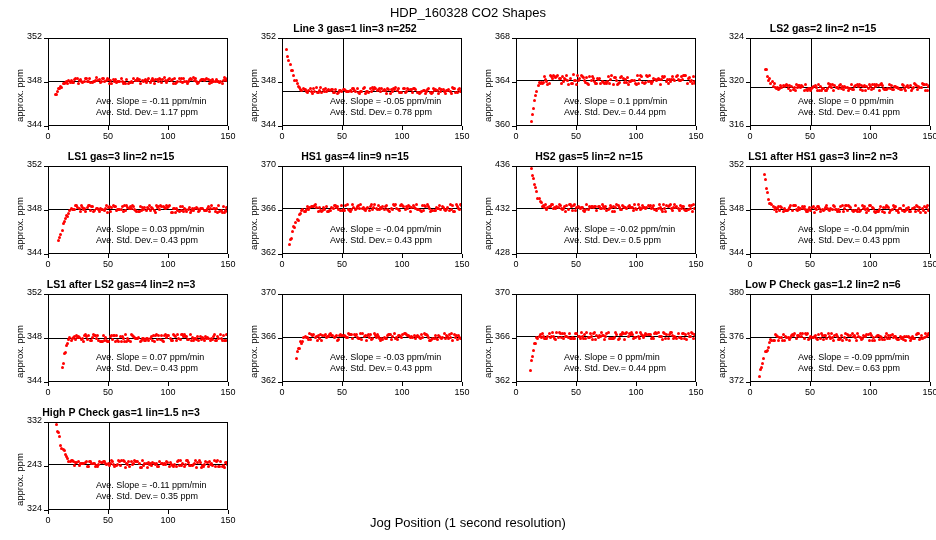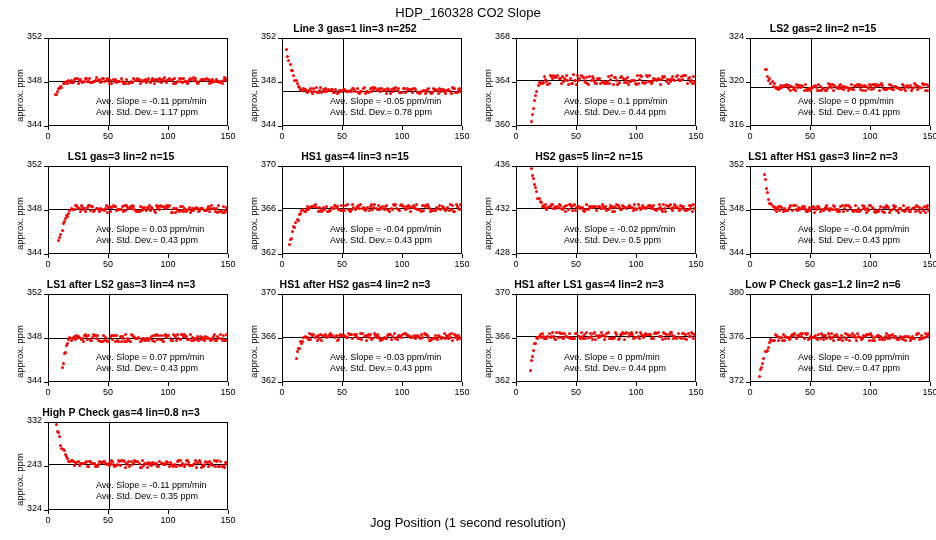--- a/index.html
+++ b/index.html
@@ -88,21 +88,21 @@
   .annot{
     position:absolute;
     font-size:9px;
     white-space:nowrap;
   }
   .annot div{line-height:11px;}
 </style>
 </head>
 <body>
 
-<div class="fig-title">HDP_160328  CO2 Slope</div>
+<div class="fig-title">HDP_160328  CO2 Shapes</div>
 
 <div class="grid" id="grid">
     <div class="panel" style="left: 4px; top: 0px;">
       <div class="plotbox">
         <div class="hline" style="top: 41.8px;"></div>
         <div class="vline" style="left: 60px;"></div>
         <div class="pt" style="left: 4.5px; top: 53.9173px; background: rgb(255, 0, 0);"></div>
         <div class="pt" style="left: 5.66px; top: 53.7307px; background: rgb(255, 0, 0);"></div>
         <div class="pt" style="left: 6.82px; top: 50.6815px; background: rgb(255, 0, 0);"></div>
         <div class="pt" style="left: 7.98px; top: 47.5942px; background: rgb(255, 0, 0);"></div>
@@ -1040,21 +1040,21 @@
         <span class="mk"></span>
         <span class="lbl">150</span>
       </div>
       <div class="ylabel" style="left: 10px; top: 100px;">approx. ppm</div>
       <div class="annot" style="left: 92px; top: 74px;">
         <div>Ave. Slope =  0.03  ppm/min</div>
         <div>Ave. Std. Dev.= 0.43 ppm</div>
       </div>
     </div>
     <div class="panel" style="left: 238px; top: 128px;">
-      <div class="p-title">HS1 gas=4 lin=3 n=15</div>
+      <div class="p-title">HS1 gas=4 lin=9 n=15</div>
       <div class="plotbox">
         <div class="hline" style="top: 40.7px;"></div>
         <div class="vline" style="left: 60px;"></div>
         <div class="pt" style="left: 4.5px; top: 76.1578px; background: rgb(255, 0, 0);"></div>
         <div class="pt" style="left: 5.66px; top: 70.6096px; background: rgb(255, 0, 0);"></div>
         <div class="pt" style="left: 6.82px; top: 69.6122px; background: rgb(255, 0, 0);"></div>
         <div class="pt" style="left: 7.98px; top: 62.975px; background: rgb(255, 0, 0);"></div>
         <div class="pt" style="left: 9.14px; top: 58.3065px; background: rgb(255, 0, 0);"></div>
         <div class="pt" style="left: 10.3px; top: 59.1718px; background: rgb(255, 0, 0);"></div>
         <div class="pt" style="left: 11.46px; top: 54.3071px; background: rgb(255, 0, 0);"></div>
@@ -1609,21 +1609,21 @@
         <span class="mk"></span>
         <span class="lbl">150</span>
       </div>
       <div class="ylabel" style="left: 10px; top: 100px;">approx. ppm</div>
       <div class="annot" style="left: 92px; top: 74px;">
         <div>Ave. Slope = -0.04  ppm/min</div>
         <div>Ave. Std. Dev.= 0.43 ppm</div>
       </div>
     </div>
     <div class="panel" style="left: 4px; top: 256px;">
-      <div class="p-title">LS1 after LS2 gas=3 lin=4 n=3</div>
+      <div class="p-title">LS1 after LS2 gas=4 lin=2 n=3</div>
       <div class="plotbox">
         <div class="hline" style="top: 42.9px;"></div>
         <div class="vline" style="left: 60px;"></div>
         <div class="pt" style="left: 11.7px; top: 70.526px; background: rgb(255, 0, 0);"></div>
         <div class="pt" style="left: 12.812px; top: 67.0747px; background: rgb(255, 0, 0);"></div>
         <div class="pt" style="left: 13.924px; top: 57.039px; background: rgb(255, 0, 0);"></div>
         <div class="pt" style="left: 15.036px; top: 55.8812px; background: rgb(255, 0, 0);"></div>
         <div class="pt" style="left: 16.148px; top: 49.4727px; background: rgb(255, 0, 0);"></div>
         <div class="pt" style="left: 17.26px; top: 46.6352px; background: rgb(255, 0, 0);"></div>
         <div class="pt" style="left: 18.372px; top: 43.291px; background: rgb(255, 0, 0);"></div>
@@ -1799,21 +1799,20 @@
         <span class="mk"></span>
         <span class="lbl">150</span>
       </div>
       <div class="ylabel" style="left: 10px; top: 100px;">approx. ppm</div>
       <div class="annot" style="left: 92px; top: 74px;">
         <div>Ave. Slope =  0.07  ppm/min</div>
         <div>Ave. Std. Dev.= 0.43 ppm</div>
       </div>
     </div>
     <div class="panel" style="left: 238px; top: 256px;">
-      <div class="p-title">HS1 after HS2 gas=4 lin=2 n=3</div>
       <div class="plotbox">
         <div class="hline" style="top: 41.8px;"></div>
         <div class="vline" style="left: 60px;"></div>
         <div class="pt" style="left: 11.7px; top: 61.6598px; background: rgb(255, 0, 0);"></div>
         <div class="pt" style="left: 12.812px; top: 54.6935px; background: rgb(255, 0, 0);"></div>
         <div class="pt" style="left: 13.924px; top: 51.6555px; background: rgb(255, 0, 0);"></div>
         <div class="pt" style="left: 15.036px; top: 51.8918px; background: rgb(255, 0, 0);"></div>
         <div class="pt" style="left: 16.148px; top: 45.0908px; background: rgb(255, 0, 0);"></div>
         <div class="pt" style="left: 17.26px; top: 46.8202px; background: rgb(255, 0, 0);"></div>
         <div class="pt" style="left: 18.372px; top: 44.87px; background: rgb(255, 0, 0);"></div>
@@ -1989,21 +1988,20 @@
         <span class="mk"></span>
         <span class="lbl">150</span>
       </div>
       <div class="ylabel" style="left: 10px; top: 100px;">approx. ppm</div>
       <div class="annot" style="left: 92px; top: 74px;">
         <div>Ave. Slope = -0.03  ppm/min</div>
         <div>Ave. Std. Dev.= 0.43 ppm</div>
       </div>
     </div>
     <div class="panel" style="left: 472px; top: 256px;">
-      <div class="p-title">HS1 after LS1 gas=4 lin=2 n=3</div>
       <div class="plotbox">
         <div class="hline" style="top: 40.7px;"></div>
         <div class="vline" style="left: 60px;"></div>
         <div class="pt" style="left: 11.7px; top: 73.9247px; background: rgb(255, 0, 0);"></div>
         <div class="pt" style="left: 12.812px; top: 63.7944px; background: rgb(255, 0, 0);"></div>
         <div class="pt" style="left: 13.924px; top: 60.2379px; background: rgb(255, 0, 0);"></div>
         <div class="pt" style="left: 15.036px; top: 53.5111px; background: rgb(255, 0, 0);"></div>
         <div class="pt" style="left: 16.148px; top: 47.0569px; background: rgb(255, 0, 0);"></div>
         <div class="pt" style="left: 17.26px; top: 46.7706px; background: rgb(255, 0, 0);"></div>
         <div class="pt" style="left: 18.372px; top: 40.7913px; background: rgb(255, 0, 0);"></div>
@@ -2365,25 +2363,25 @@
         <span class="mk"></span>
         <span class="lbl">100</span>
       </div>
       <div class="xtick" style="left: 224px; top: 104px;">
         <span class="mk"></span>
         <span class="lbl">150</span>
       </div>
       <div class="ylabel" style="left: 10px; top: 100px;">approx. ppm</div>
       <div class="annot" style="left: 92px; top: 74px;">
         <div>Ave. Slope = -0.09  ppm/min</div>
-        <div>Ave. Std. Dev.= 0.47 ppm</div>
+        <div>Ave. Std. Dev.= 0.63 ppm</div>
       </div>
     </div>
     <div class="panel" style="left: 4px; top: 384px;">
-      <div class="p-title">High P Check gas=4 lin=0.8 n=3</div>
+      <div class="p-title">High P Check gas=1 lin=1.5 n=3</div>
       <div class="plotbox">
         <div class="hline" style="top: 40.7px;"></div>
         <div class="vline" style="left: 60px;"></div>
         <div class="pt" style="left: 5.7px; top: 0.0091455px; background: rgb(255, 0, 0);"></div>
         <div class="pt" style="left: 6.852px; top: 6.86565px; background: rgb(255, 0, 0);"></div>
         <div class="pt" style="left: 8.004px; top: 7.91738px; background: rgb(255, 0, 0);"></div>
         <div class="pt" style="left: 9.156px; top: 12.4181px; background: rgb(255, 0, 0);"></div>
         <div class="pt" style="left: 10.308px; top: 20.6964px; background: rgb(255, 0, 0);"></div>
         <div class="pt" style="left: 11.46px; top: 23.805px; background: rgb(255, 0, 0);"></div>
         <div class="pt" style="left: 12.612px; top: 24.5634px; background: rgb(255, 0, 0);"></div>

